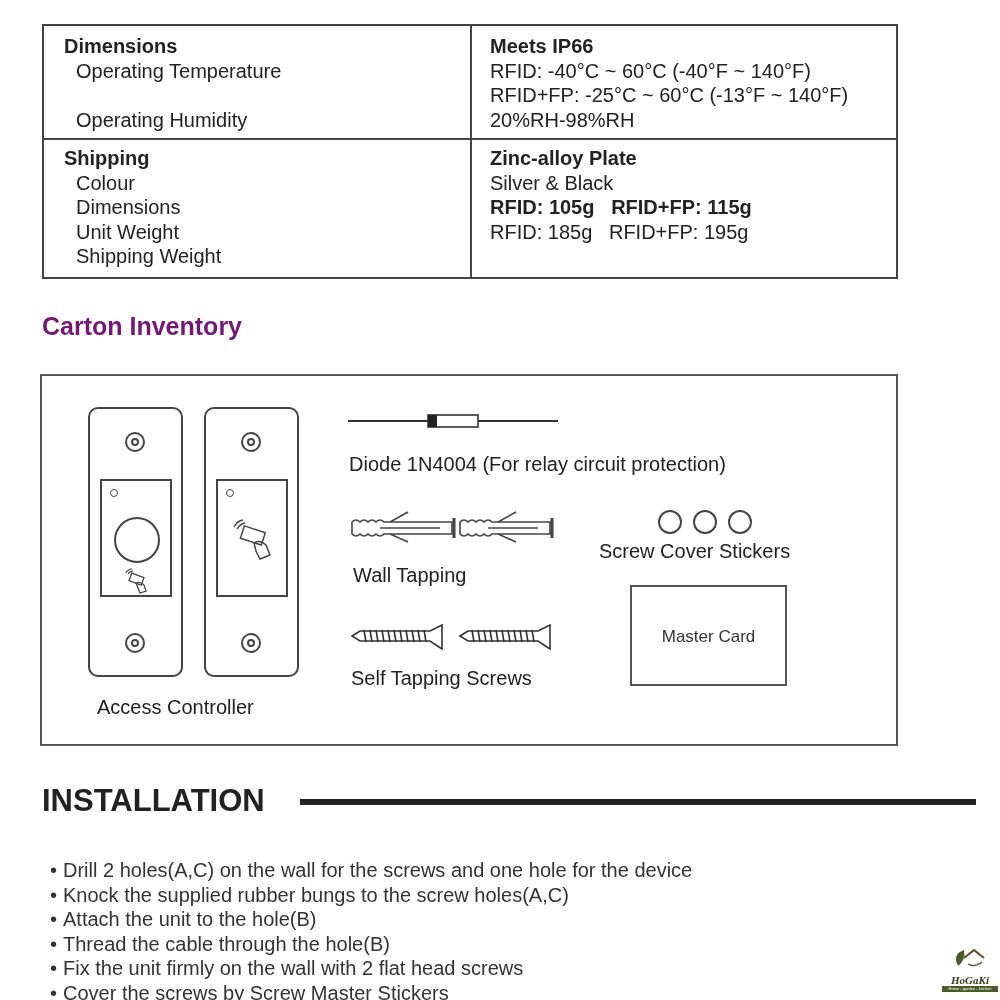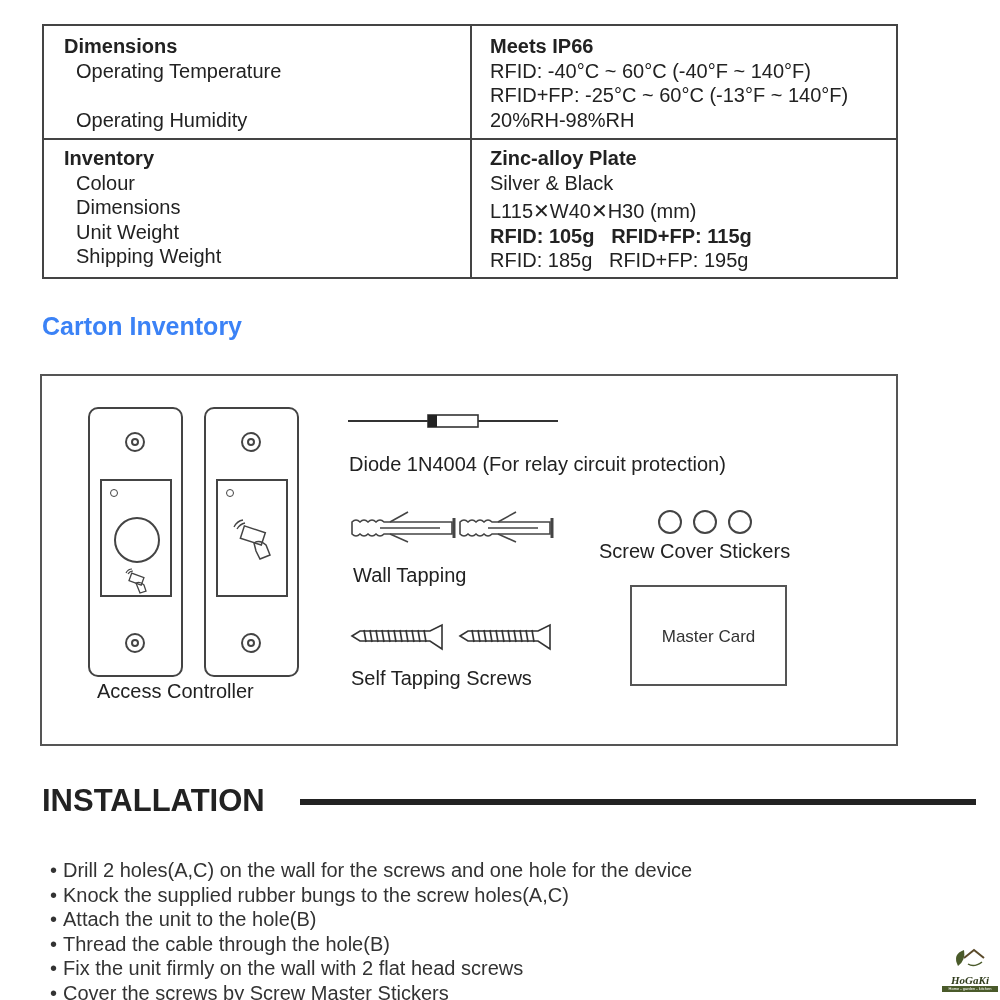--- a/index.html
+++ b/index.html
@@ -14,21 +14,21 @@
   .spec-row.r2 { top:114px; height:137px; }
   .spec-col-div { position:absolute; left:426px; top:0; width:2px; height:100%; background:#444; }
   .cell { position:absolute; top:0; font-size:20px; line-height:24.5px; }
   .cell.left { left:20px; }
   .cell.right { left:446px; }
   .cell .head { font-weight:bold; }
   .cell .sub { padding-left:12px; }
   .cell .line { white-space:nowrap; }
 
   
-  .section-title { left:42px; top:312px; font-size:25px; font-weight:bold; color:#3b82f6; }
+  .section-title { left:42px; top:312px; font-size:25px; font-weight:bold; color:#701a75; }
   .inventory-box { left:40px; top:374px; width:858px; height:372px; border:2px solid #555; box-sizing:border-box; }
 
   .device { border:2px solid #444; border-radius:10px; box-sizing:border-box; background:#fff; }
   .screw-hole { width:20px; height:20px; border:2px solid #444; border-radius:50%; box-sizing:border-box; }
   .screw-hole::after { content:""; position:absolute; left:4px; top:4px; width:8px; height:8px; border:2px solid #444; border-radius:50%; box-sizing:border-box; }
   .panel { border:2px solid #444; box-sizing:border-box; }
   .led { width:8px; height:8px; border:1.5px solid #444; border-radius:50%; box-sizing:border-box; }
 
   .label { font-size:20px; color:#222; white-space:nowrap; }
   .sticker { width:24px; height:24px; border:2px solid #444; border-radius:50%; box-sizing:border-box; }
@@ -59,30 +59,29 @@
     <div class="cell right" style="top:8px;">
       <div class="line head">Meets IP66</div>
       <div class="line">RFID: -40°C ~ 60°C (-40°F ~ 140°F)</div>
       <div class="line">RFID+FP: -25°C ~ 60°C (-13°F ~ 140°F)</div>
       <div class="line">20%RH-98%RH</div>
     </div>
   </div>
   <div class="spec-row r2">
     <div class="spec-col-div"></div>
     <div class="cell left" style="top:6px;">
-      <div class="line head">Inventory</div>
+      <div class="line head">Shipping</div>
       <div class="line sub">Colour</div>
       <div class="line sub">Dimensions</div>
       <div class="line sub">Unit Weight</div>
       <div class="line sub">Shipping Weight</div>
     </div>
     <div class="cell right" style="top:6px;">
       <div class="line head">Zinc-alloy Plate</div>
       <div class="line">Silver &amp; Black</div>
-      <div class="line" style="margin-top:4px;">L115✕W40✕H30 (mm)</div>
       <div class="line" style="white-space:pre;font-weight:bold;">RFID: 105g   RFID+FP: 115g</div>
       <div class="line" style="white-space:pre;">RFID: 185g   RFID+FP: 195g</div>
     </div>
   </div>
 </div>
 
 <div class="abs section-title">Carton Inventory</div>
 <div class="abs inventory-box"></div>
 
 <div class="abs device" style="left:88px; top:407px; width:95px; height:270px;">
@@ -106,21 +105,21 @@
     <div class="abs led" style="left:8px; top:8px;"></div>
     <svg class="abs" style="left:12px; top:36px;" width="50" height="46" viewBox="0 0 50 46">
       <path d="M4 10 Q7 4 13 3" fill="none" stroke="#444" stroke-width="1.3"></path>
       <path d="M7 12 Q10 7 15 6" fill="none" stroke="#444" stroke-width="1.3"></path>
       <rect x="12" y="12" width="22" height="13" transform="rotate(18 23 18)" fill="none" stroke="#444" stroke-width="1.5"></rect>
       <path d="M24 26 Q30 22 36 28 L40 38 L30 42 L26 34 Z" fill="none" stroke="#444" stroke-width="1.5"></path>
     </svg>
   </div>
   <div class="abs screw-hole" style="left:35px; top:224px;"></div>
 </div>
-<div class="abs label" style="left:97px; top:680px;">Access Controller</div>
+<div class="abs label" style="left:97px; top:696px;">Access Controller</div>
 
 <svg class="abs" style="left:348px; top:411px;" width="212" height="20" viewBox="0 0 212 20">
   <line x1="0" y1="10" x2="80" y2="10" stroke="#333" stroke-width="2"></line>
   <rect x="80" y="4" width="50" height="12" fill="#fff" stroke="#333" stroke-width="1.6"></rect>
   <rect x="80" y="4" width="9" height="12" fill="#222"></rect>
   <line x1="130" y1="10" x2="210" y2="10" stroke="#333" stroke-width="2"></line>
 </svg>
 <div class="abs label" style="left:349px; top:453px;">Diode 1N4004 (For relay circuit protection)</div>
 
 <svg class="abs" style="left:350px; top:508px;" width="210" height="40" viewBox="0 0 210 40">

